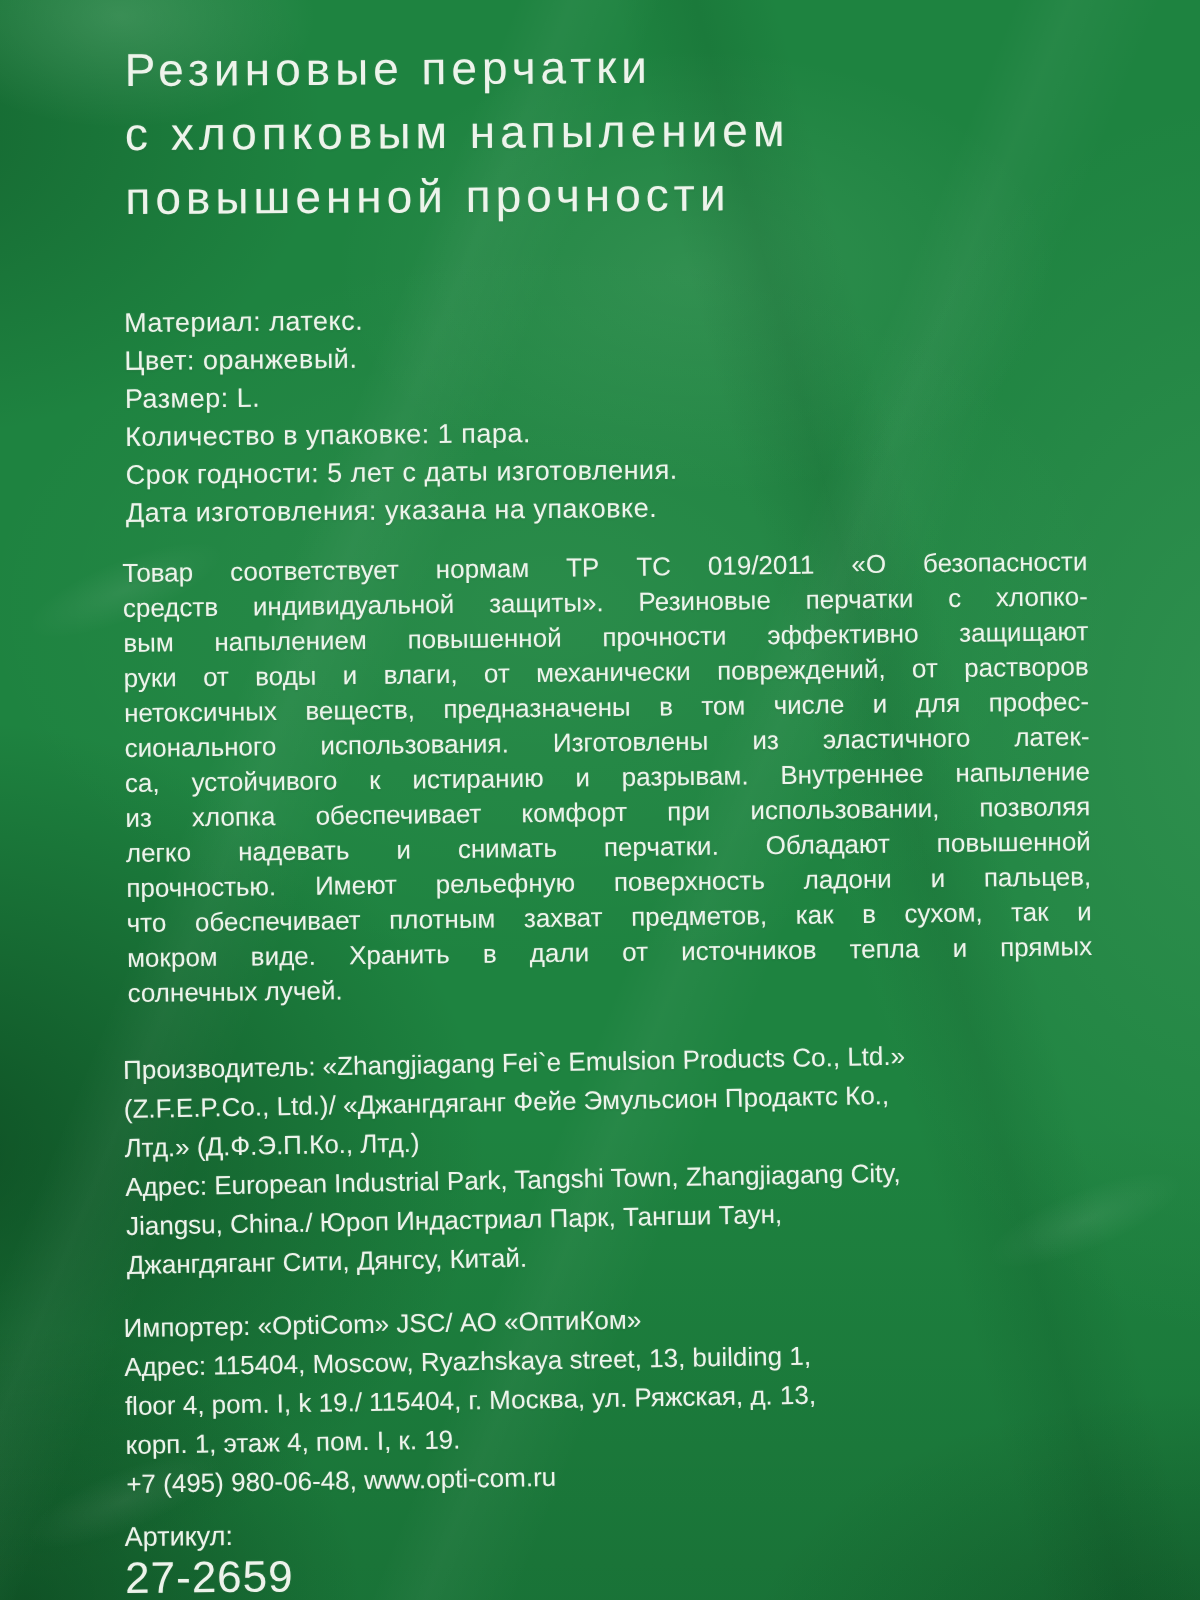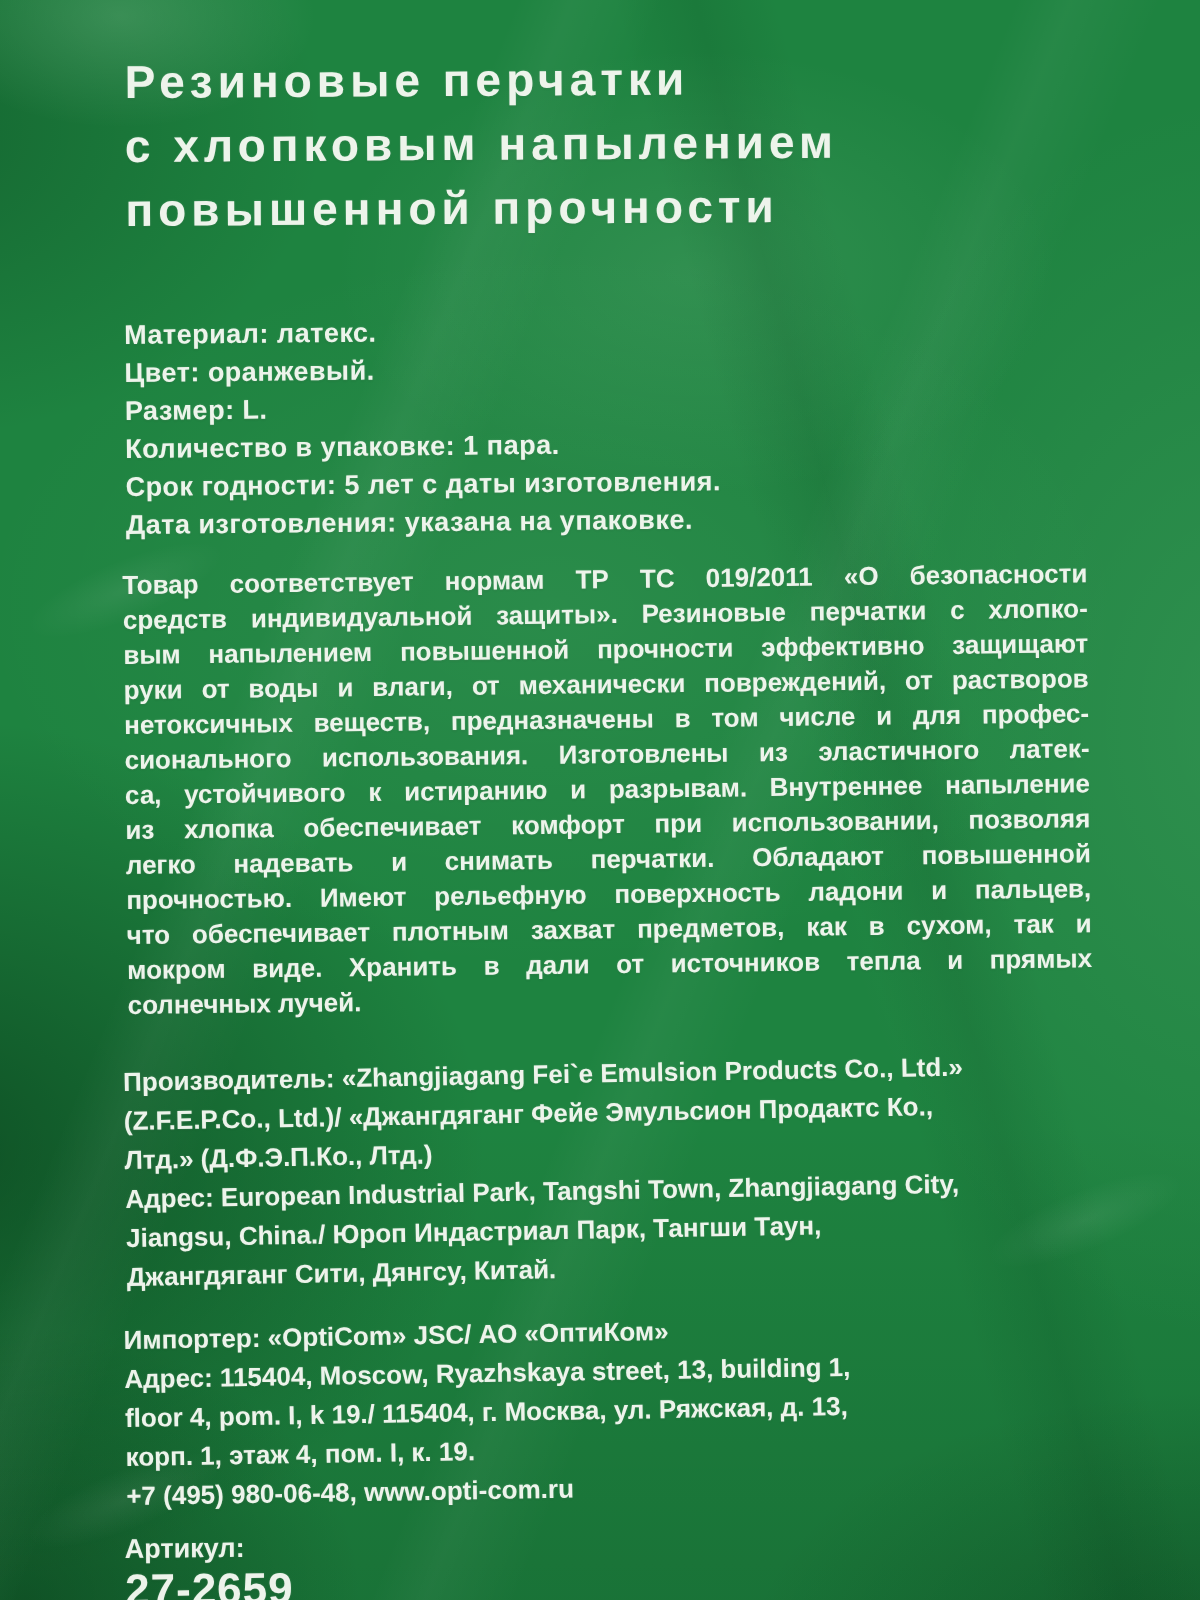--- a/index.html
+++ b/index.html
@@ -34,24 +34,24 @@
   }
   
   .smudge { position: absolute; width: 210px; height: 60px; transform: rotate(-22deg);
             background: radial-gradient(closest-side, rgba(255,255,255,0.07), transparent); }
   .smudge.s1 { left: 20px;  top: 1470px; }
   .smudge.s2 { left: 980px; top: 1190px; }
   .smudge.s3 { left: 20px;  top: 560px;  }
 
   .sheet {
     position: absolute; inset: 0;
-    padding: 40px 110px 0 125px;
+    padding: 28px 110px 0 125px;
     box-sizing: border-box;
     color: rgba(243,247,240,0.97);
-    font-weight: bold;
+    font-weight: normal;
     text-shadow: 0 0 2px rgba(235,250,235,0.28), 0 1px 2px rgba(0,45,15,0.18);
   }
   .block { transform-origin: left center; }
 
   .title { font-size: 46px; line-height: 64px; letter-spacing: 5px;
            transform: rotate(-0.35deg); margin-top: 10px; }
 
   .specs { margin-top: 74px; font-size: 27px; line-height: 38px; letter-spacing: 0.5px;
            transform: rotate(-0.55deg); }
 

